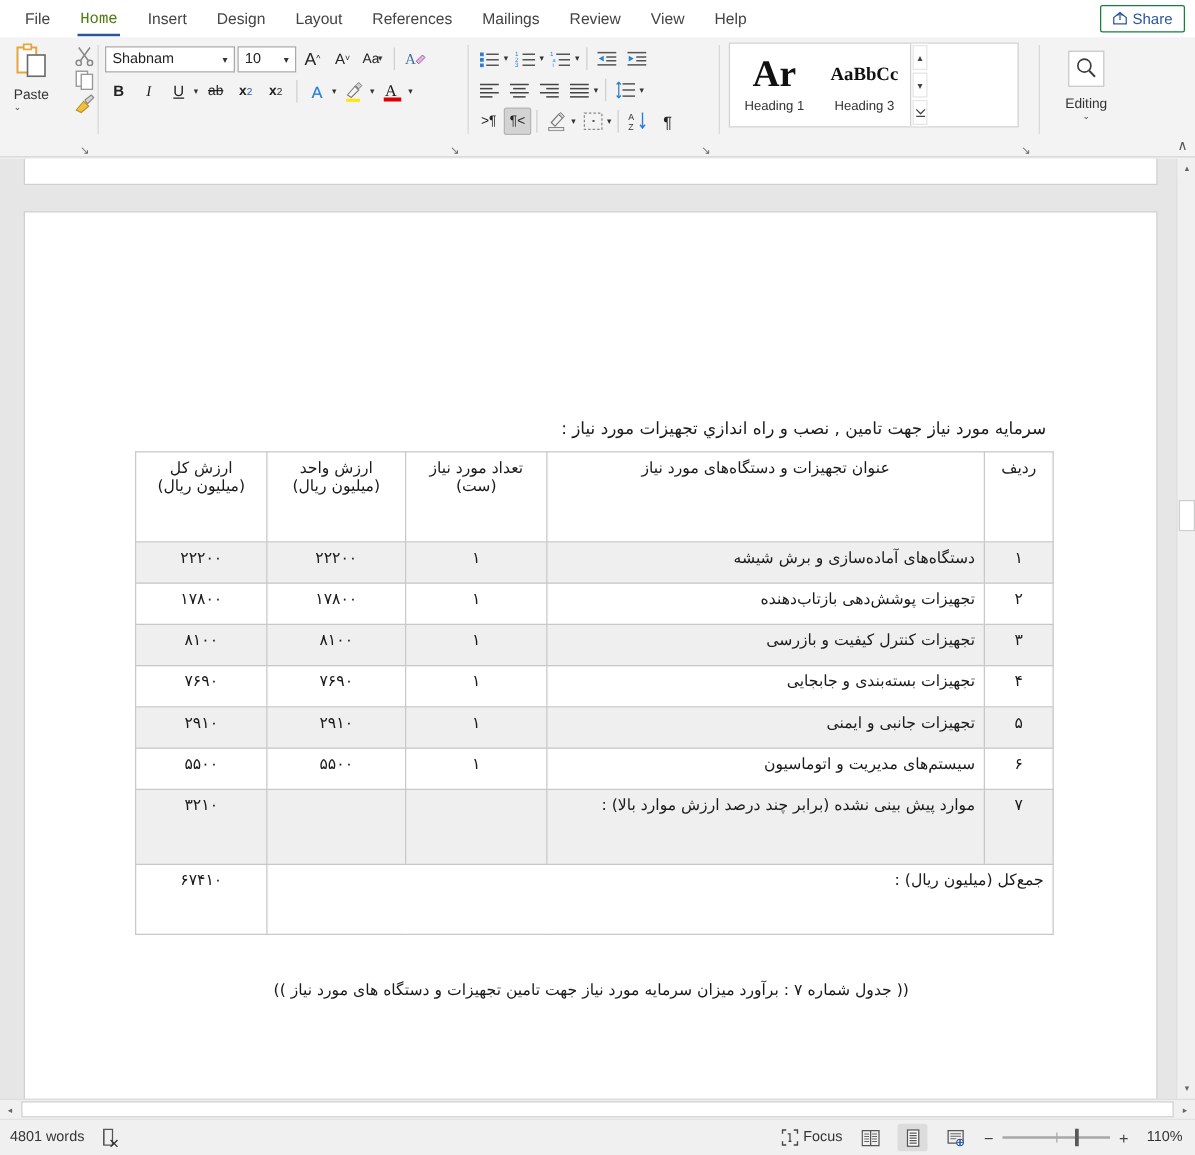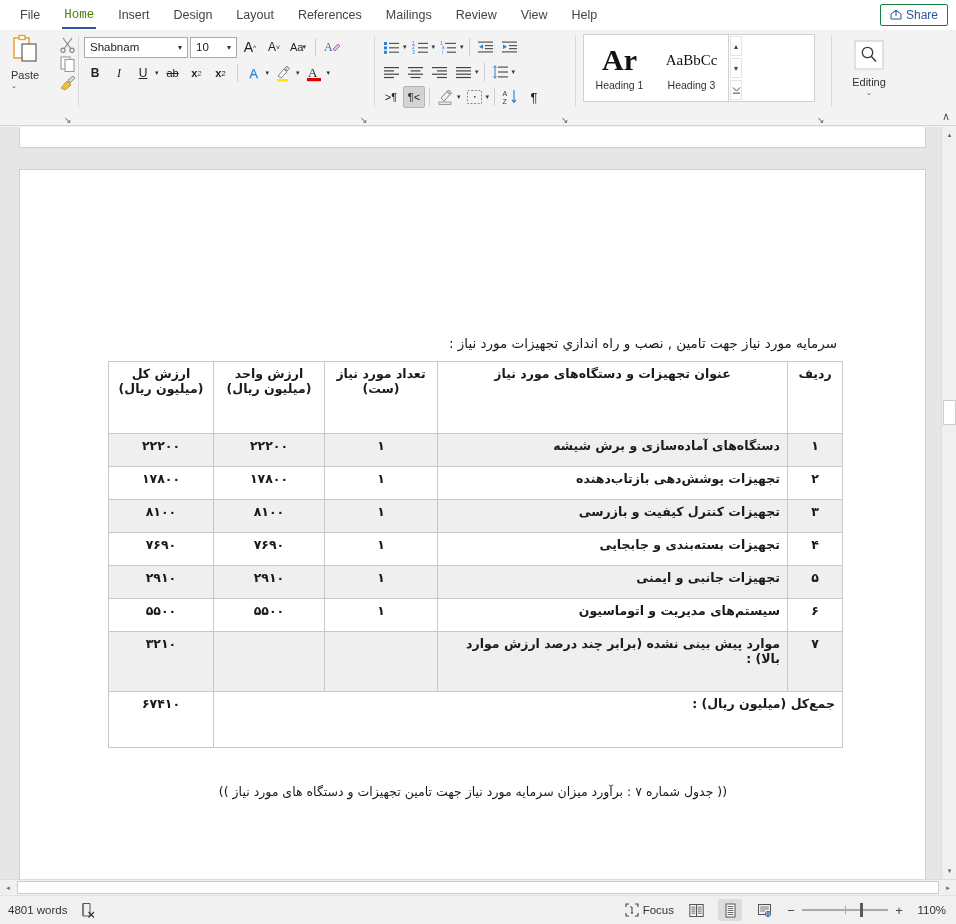--- a/index.html
+++ b/index.html
@@ -142,21 +142,21 @@
     font-size: 13.5px; color: #1a1a1a; font-family: "DejaVu Sans", sans-serif;
     white-space: nowrap;
   }
 
   table.wtable {
     position: absolute; left: 88px; top: 191px; width: 730px;
     border-collapse: collapse; direction: rtl; table-layout: fixed;
     font-family: "DejaVu Sans", sans-serif;
   }
   table.wtable td, table.wtable th {
-    border: 1px solid #c8c8c8; font-weight: bold;
+    border: 1px solid #c8c8c8; font-weight: normal;
     font-size: 12.5px; color: #1a1a1a; padding: 4px 7px; vertical-align: top;
   }
   table.wtable tr.shade td { background: #efefef; }
   .c-radif { width: 55px; text-align: center; }
   .c-title { width: 350px; text-align: right; }
   .c-count { width: 113px; text-align: center; }
   .c-unit  { width: 111px; text-align: center; }
   .c-total { width: 105px; text-align: center; }
   .hdr td { text-align: center; height: 72px; vertical-align: top; }
   .hdr .c-title { text-align: center; }
@@ -525,21 +525,21 @@
       <div class="group-body">
         <div class="gallery">
           <div class="gstyle">
             <div class="gprev">
               <span style="font-family:'Liberation Serif',serif;font-weight:bold;font-size:30px;color:#111">Ar</span>
             </div>
             <div class="gname">Heading 1</div>
           </div>
           <div class="gstyle">
             <div class="gprev">
-              <span style="font-family:'Liberation Serif',serif;font-weight:normal;font-size:15px;color:#111">AaBbCc</span>
+              <span style="font-family:'Liberation Serif',serif;font-weight:bold;font-size:15px;color:#111">AaBbCc</span>
             </div>
             <div class="gname">Heading 3</div>
           </div>
           <div class="gscroll">
             <div class="gsbtn">▴</div>
             <div class="gsbtn">▾</div>
             <div class="gsbtn">
               <svg width="9" height="9" viewBox="0 0 9 9">
                 <path d="M1 1.5 L4.5 5 L8 1.5" stroke="#444" stroke-width="1" fill="none"></path>
                 <rect x="1" y="6.6" width="7" height="1" fill="#444"></rect>

